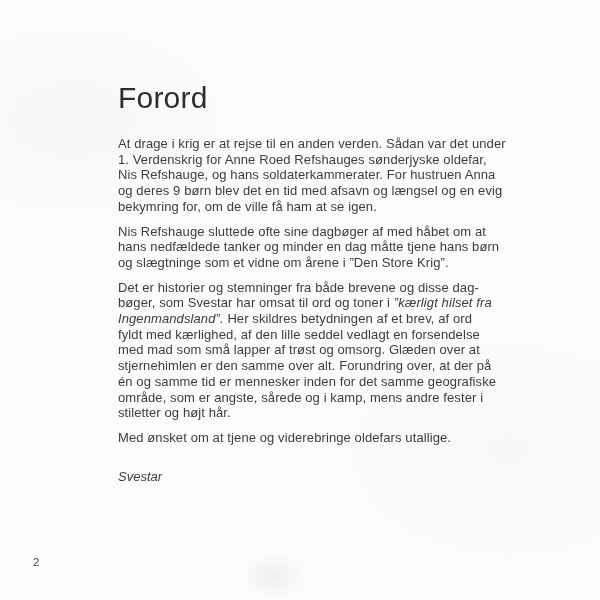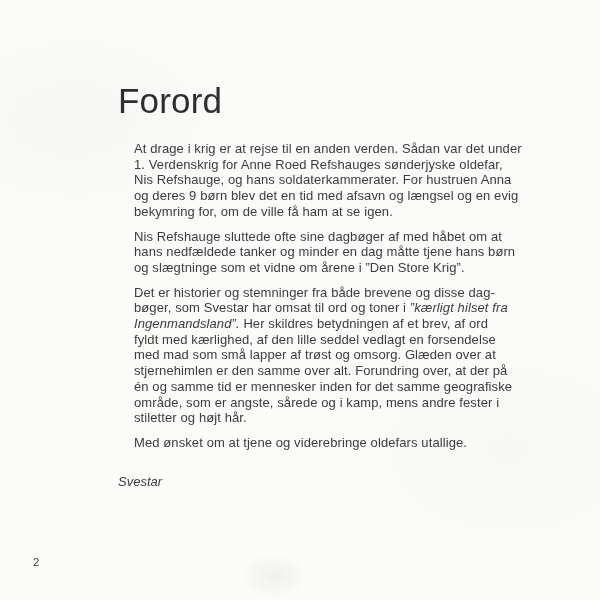--- a/index.html
+++ b/index.html
@@ -24,32 +24,32 @@
       radial-gradient(ellipse 300px 200px at 85% 75%, rgba(215,215,210,0.10), rgba(215,215,210,0) 70%);
     pointer-events: none;
   }
   .content {
     position: absolute;
     left: 118px;
     top: 83px;
     width: 482px;
   }
   .title {
-    font-size: 35px;
+    font-size: 30px;
     line-height: 1;
     font-weight: 400;
     letter-spacing: 0.2px;
     color: #2e2e2e;
     margin: 0 0 23px 0;
   }
   .body-text {
     color: #3d3d3d;
   }
   .para {
-    margin: 0 0 9px 16px;
+    margin: 0 0 9px 0;
     font-size: 13px;
     line-height: 15.7px;
     letter-spacing: 0.1px;
     white-space: pre-line;
   }
   .para .it {
     font-style: italic;
   }
   .signature {
     margin-top: 23px;

